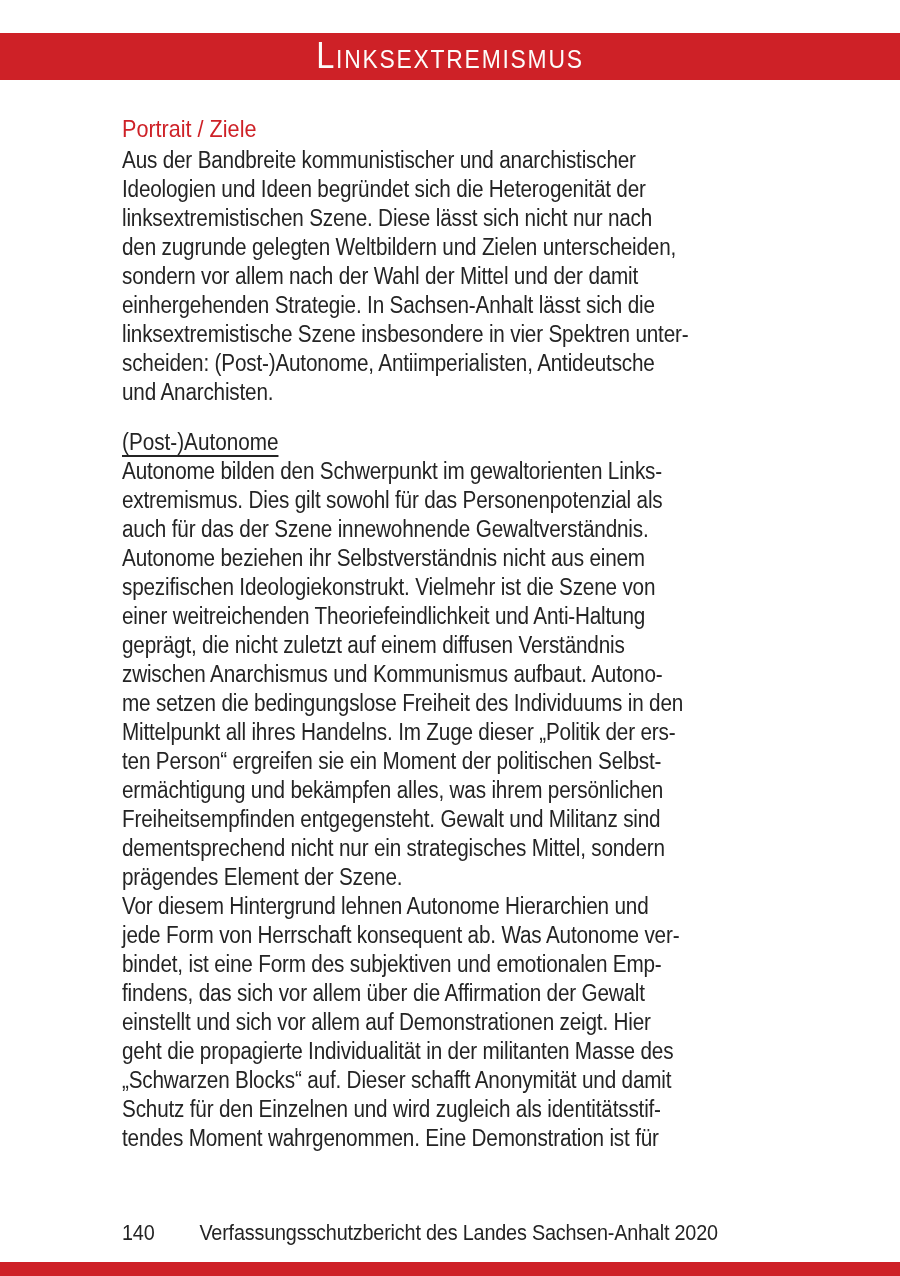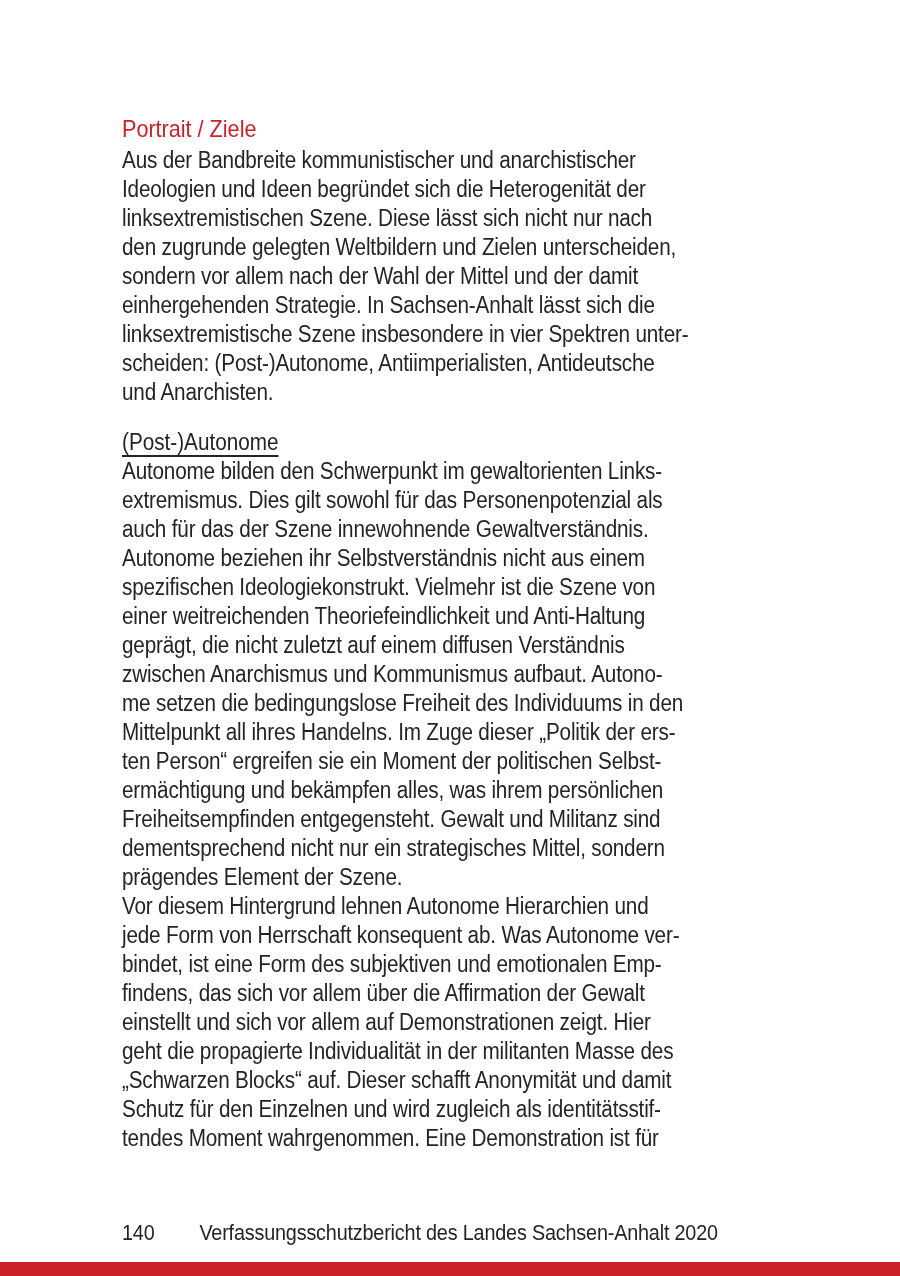--- a/index.html
+++ b/index.html
@@ -105,20 +105,23 @@
     width: 900px;
     height: 14px;
     background: #ce2127;
   }
 </style>
 </head>
 <body>
 
 <div class="page">
 
+  <div class="header-bar">
+    <span class="header-title">Linksextremismus</span>
+  </div>
 
   <div class="content">
     <h2 class="portrait-heading">Portrait / Ziele</h2>
 
     <p class="body-paragraph intro-paragraph">Aus der Bandbreite kommunistischer und anarchistischer
 Ideologien und Ideen begründet sich die Heterogenität der
 linksextremistischen Szene. Diese lässt sich nicht nur nach
 den zugrunde gelegten Weltbildern und Zielen unterscheiden,
 sondern vor allem nach der Wahl der Mittel und der damit
 einhergehenden Strategie. In Sachsen-Anhalt lässt sich die

